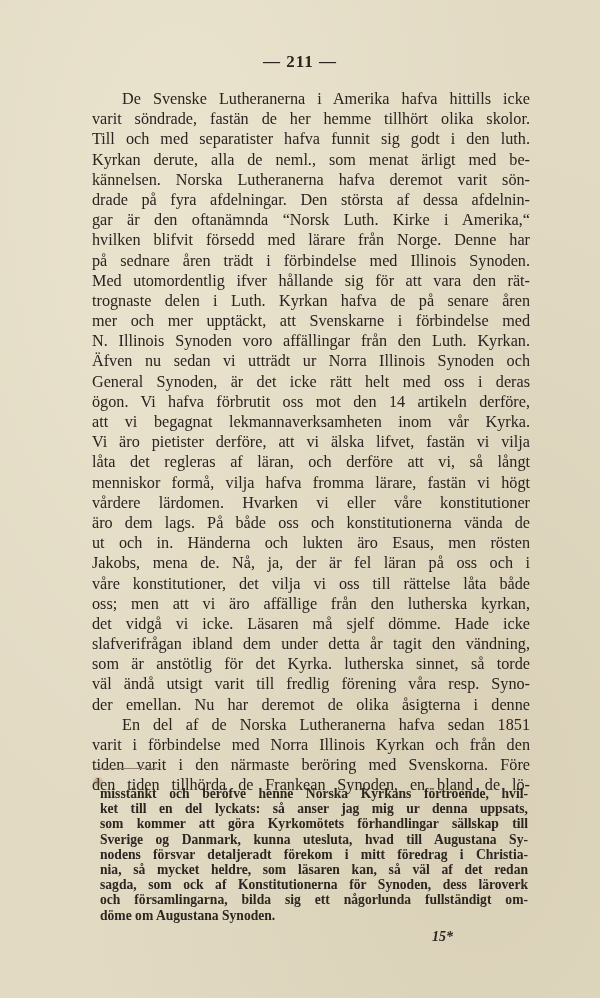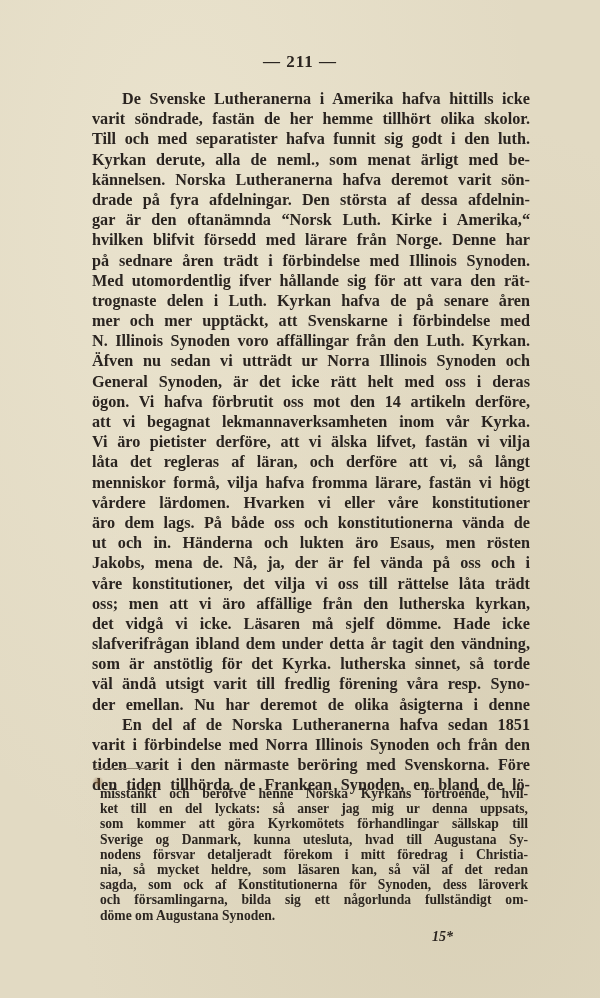--- a/index.html
+++ b/index.html
@@ -38,21 +38,21 @@
     }
     .body-text {
       position: absolute;
       left: 92px;
       top: 89px;
       width: 438px;
     }
     .line {
       font-family: "Liberation Serif", serif;
       font-size: 16.2px;
-      font-weight: bold;
+      font-weight: normal;
       line-height: 20.2px;
       height: 20.2px;
       white-space: nowrap;
       text-align: justify;
       text-align-last: justify;
       color: #2a2420;
     }
     .line.indent { padding-left: 30px; }
     .line.last { text-align-last: left; }
     .footnote-rule {
@@ -124,30 +124,30 @@
     <div class="line">Äfven nu sedan vi utträdt ur Norra Illinois Synoden och</div>
     <div class="line">General Synoden, är det icke rätt helt med oss i deras</div>
     <div class="line">ögon. Vi hafva förbrutit oss mot den 14 artikeln derföre,</div>
     <div class="line">att vi begagnat lekmannaverksamheten inom vår Kyrka.</div>
     <div class="line">Vi äro pietister derföre, att vi älska lifvet, fastän vi vilja</div>
     <div class="line">låta det regleras af läran, och derföre att vi, så långt</div>
     <div class="line">menniskor formå, vilja hafva fromma lärare, fastän vi högt</div>
     <div class="line">vårdere lärdomen. Hvarken vi eller våre konstitutioner</div>
     <div class="line">äro dem lags. På både oss och konstitutionerna vända de</div>
     <div class="line">ut och in. Händerna och lukten äro Esaus, men rösten</div>
-    <div class="line">Jakobs, mena de. Nå, ja, der är fel vända på oss och i</div>
-    <div class="line">våre konstitutioner, det vilja vi oss till rättelse låta trädt</div>
+    <div class="line">Jakobs, mena de. Nå, ja, der är fel läran på oss och i</div>
+    <div class="line">våre konstitutioner, det vilja vi oss till rättelse låta både</div>
     <div class="line">oss; men att vi äro affällige från den lutherska kyrkan,</div>
     <div class="line">det vidgå vi icke. Läsaren må sjelf dömme. Hade icke</div>
     <div class="line">slafverifrågan ibland dem under detta år tagit den vändning,</div>
     <div class="line">som är anstötlig för det Kyrka. lutherska sinnet, så torde</div>
     <div class="line">väl ändå utsigt varit till fredlig förening våra resp. Syno-</div>
     <div class="line">der emellan. Nu har deremot de olika åsigterna i denne</div>
     <div class="line indent">En del af de Norska Lutheranerna hafva sedan 1851</div>
-    <div class="line">varit i förbindelse med Norra Illinois Synoden och från den</div>
+    <div class="line">varit i förbindelse med Norra Illinois Kyrkan och från den</div>
     <div class="line">tiden varit i den närmaste beröring med Svenskorna. Före</div>
     <div class="line">den tiden tillhörda de Frankean Synoden, en bland de lö-</div>
   </div>
 
   <div class="footnote-rule"></div>
   <div class="smudge"></div>
 
   <div class="footnote">
     <div class="fline">misstänkt och beröfve henne Norska Kyrkans förtroende, hvil-</div>
     <div class="fline">ket till en del lyckats: så anser jag mig ur denna uppsats,</div>

